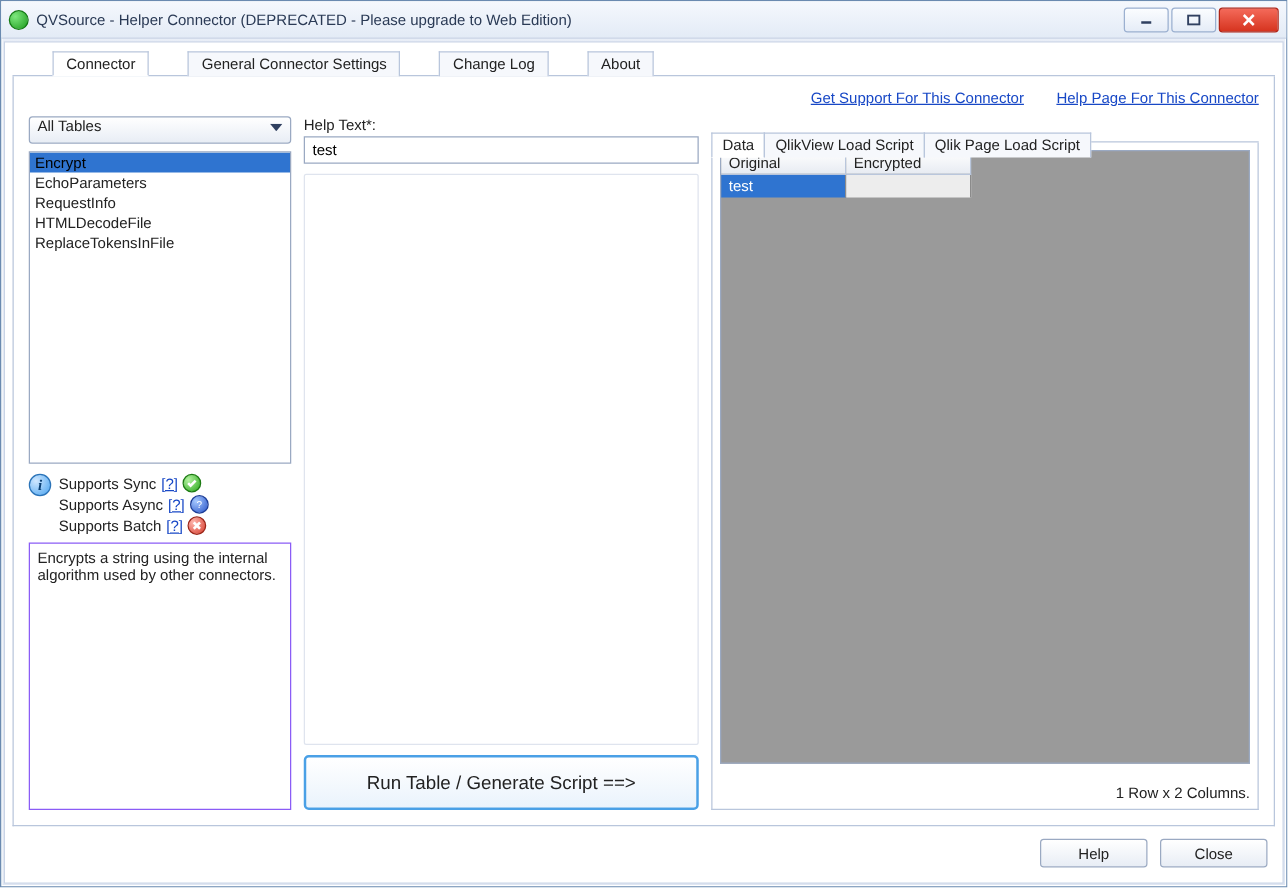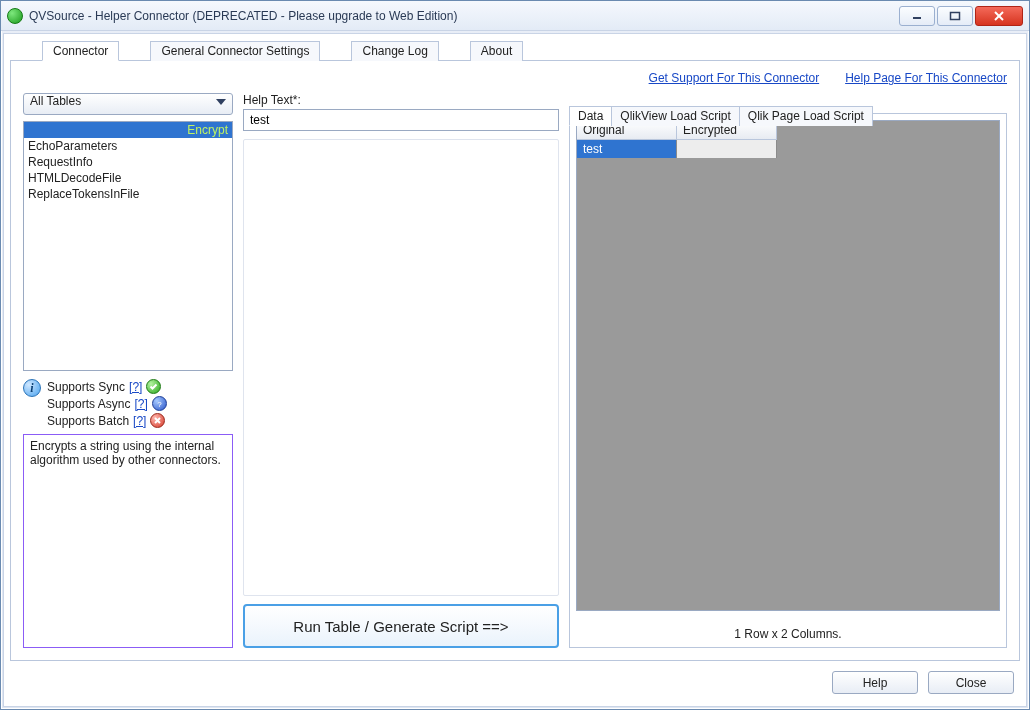--- a/index.html
+++ b/index.html
@@ -57,21 +57,21 @@
   .colL { width:210px; display:flex; flex-direction:column; gap:6px; }
   .combo {
     height:22px; border:1px solid #9aa9c2; border-radius:3px;
     background: linear-gradient(#ffffff,#e8edf5);
     display:flex; padding:0 6px; justify-content:space-between;
   }
   .listbox {
     flex:0 0 250px; border:1px solid #9aa9c2; background:#fff; overflow:auto;
   }
   .listbox .item { padding:1px 4px; cursor:pointer; white-space:nowrap; }
-  .listbox .item.selected { background:#2f74d0; color:#bef264;text-align:right; }
+  .listbox .item.selected { background:#2f74d0; color:#000000; }
   .supports { display:flex; align-items:flex-start; gap:6px; margin-top:2px; }
   .supports .info-icon {
     width:18px; height:18px; border-radius:50%; background:radial-gradient(circle at 30% 30%,#cfe7ff,#4aa3ef); border:1px solid #2a73b8;
     display:flex; align-items:center; justify-content:center; color:#0b3f73; font-weight:bold; font-style:italic; font-family:Georgia,serif;
   }
   .support-rows { display:flex; flex-direction:column; gap:2px; }
   .support-row { display:flex; align-items:center; gap:4px; }
   .support-row .q { color:#1848c6; text-decoration:underline; cursor:pointer; }
   .status-icon { width:15px; height:15px; border-radius:50%; display:flex; align-items:center; justify-content:center; flex:none; }
   .status-icon.green { background:radial-gradient(circle at 30% 30%,#b4f3a1,#29a61b); border:1px solid #1c7a12; }
@@ -109,21 +109,21 @@
   .grid-header { display:flex; }
   .grid-header .gh {
     background:linear-gradient(#ffffff,#e7ebf2); border-right:1px solid #b9c6dc; border-bottom:1px solid #b9c6dc;
     padding:2px 6px;
   }
   .grid-body { flex:1; }
   .grid-row { display:flex; }
   .grid-row .gc { border-right:1px solid #8b8b8b; padding:2px 6px; }
   .grid-row.selected .gc.sel { background:#2f74d0; color:#fff; }
   .grid-row.selected .gc.nonsel { background:#ededed; color:#333; }
-  .rowcount { text-align:center; margin-top:16px; }
+  .rowcount { text-align:right; margin-top:16px; }
   
   .bottom-buttons { display:flex; justify-content:flex-end; gap:10px; padding:10px 6px 6px 6px; }
   .btn {
     width:86px; height:23px; border:1px solid #9aa9c2; border-radius:3px;
     background:linear-gradient(#ffffff,#e8edf5); cursor:pointer;
     display:flex; align-items:center; justify-content:center;
   }
 </style>
 </head>
 <body>

